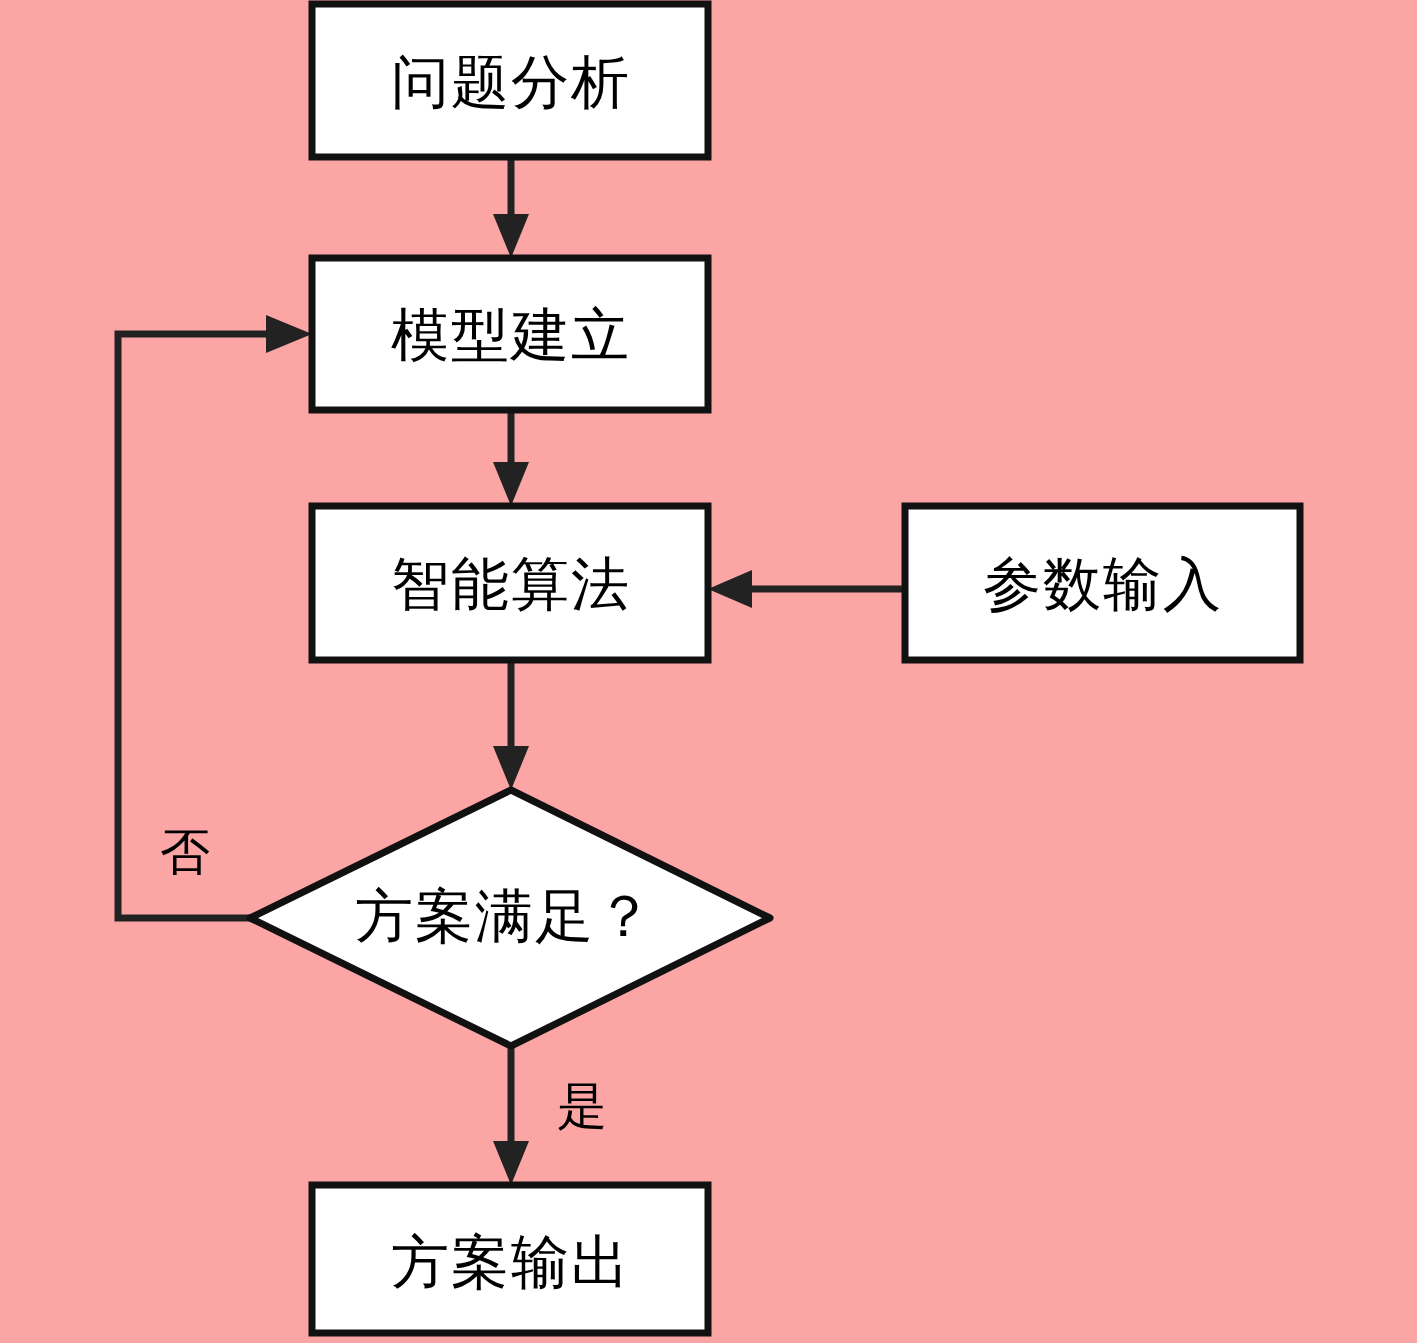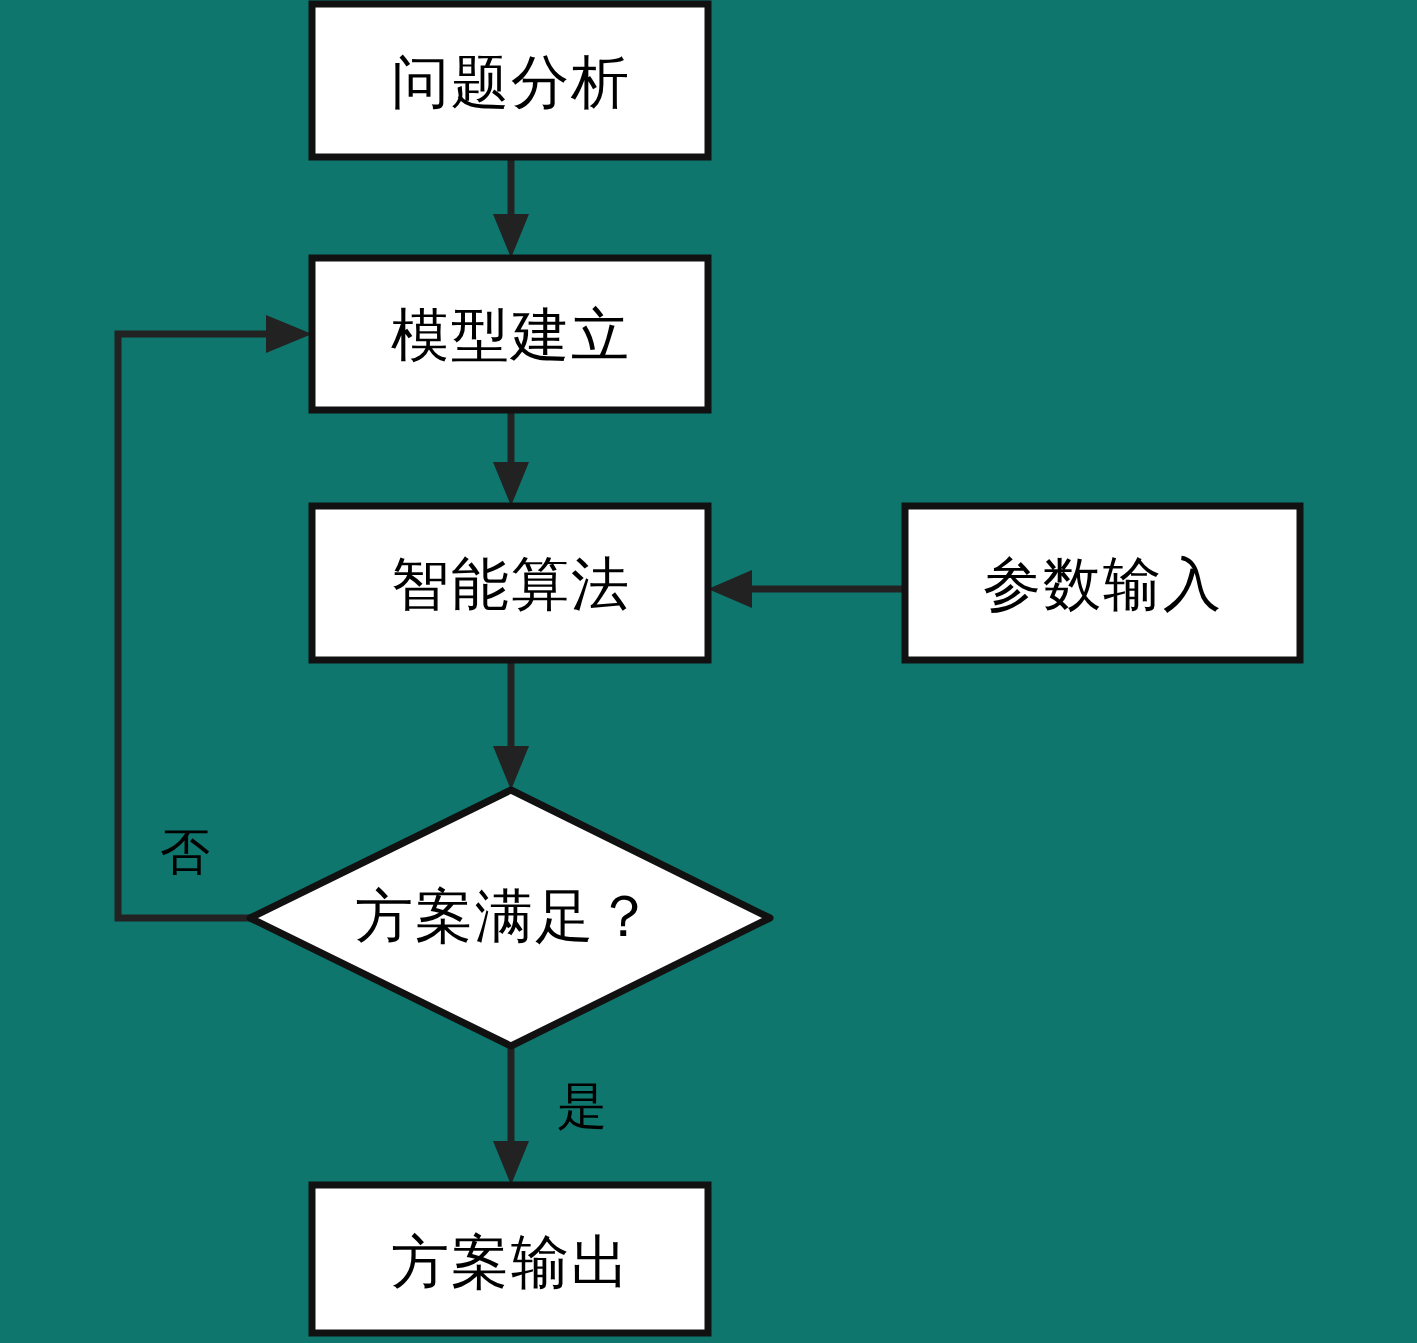--- a/index.html
+++ b/index.html
@@ -10,21 +10,21 @@
   body {
     width: 1417px;
     height: 1343px;
     font-family: "DejaVu Serif", "Liberation Serif", serif;
     overflow: hidden;
   }
   #flowchart-root {
     position: relative;
     width: 1417px;
     height: 1343px;
-    background: #0f766e;
+    background: #fca5a5;
   }
   svg.chart-canvas {
     position: absolute;
     top: 0;
     left: 0;
     width: 1417px;
     height: 1343px;
     display: block;
   }
   .node-shape {

